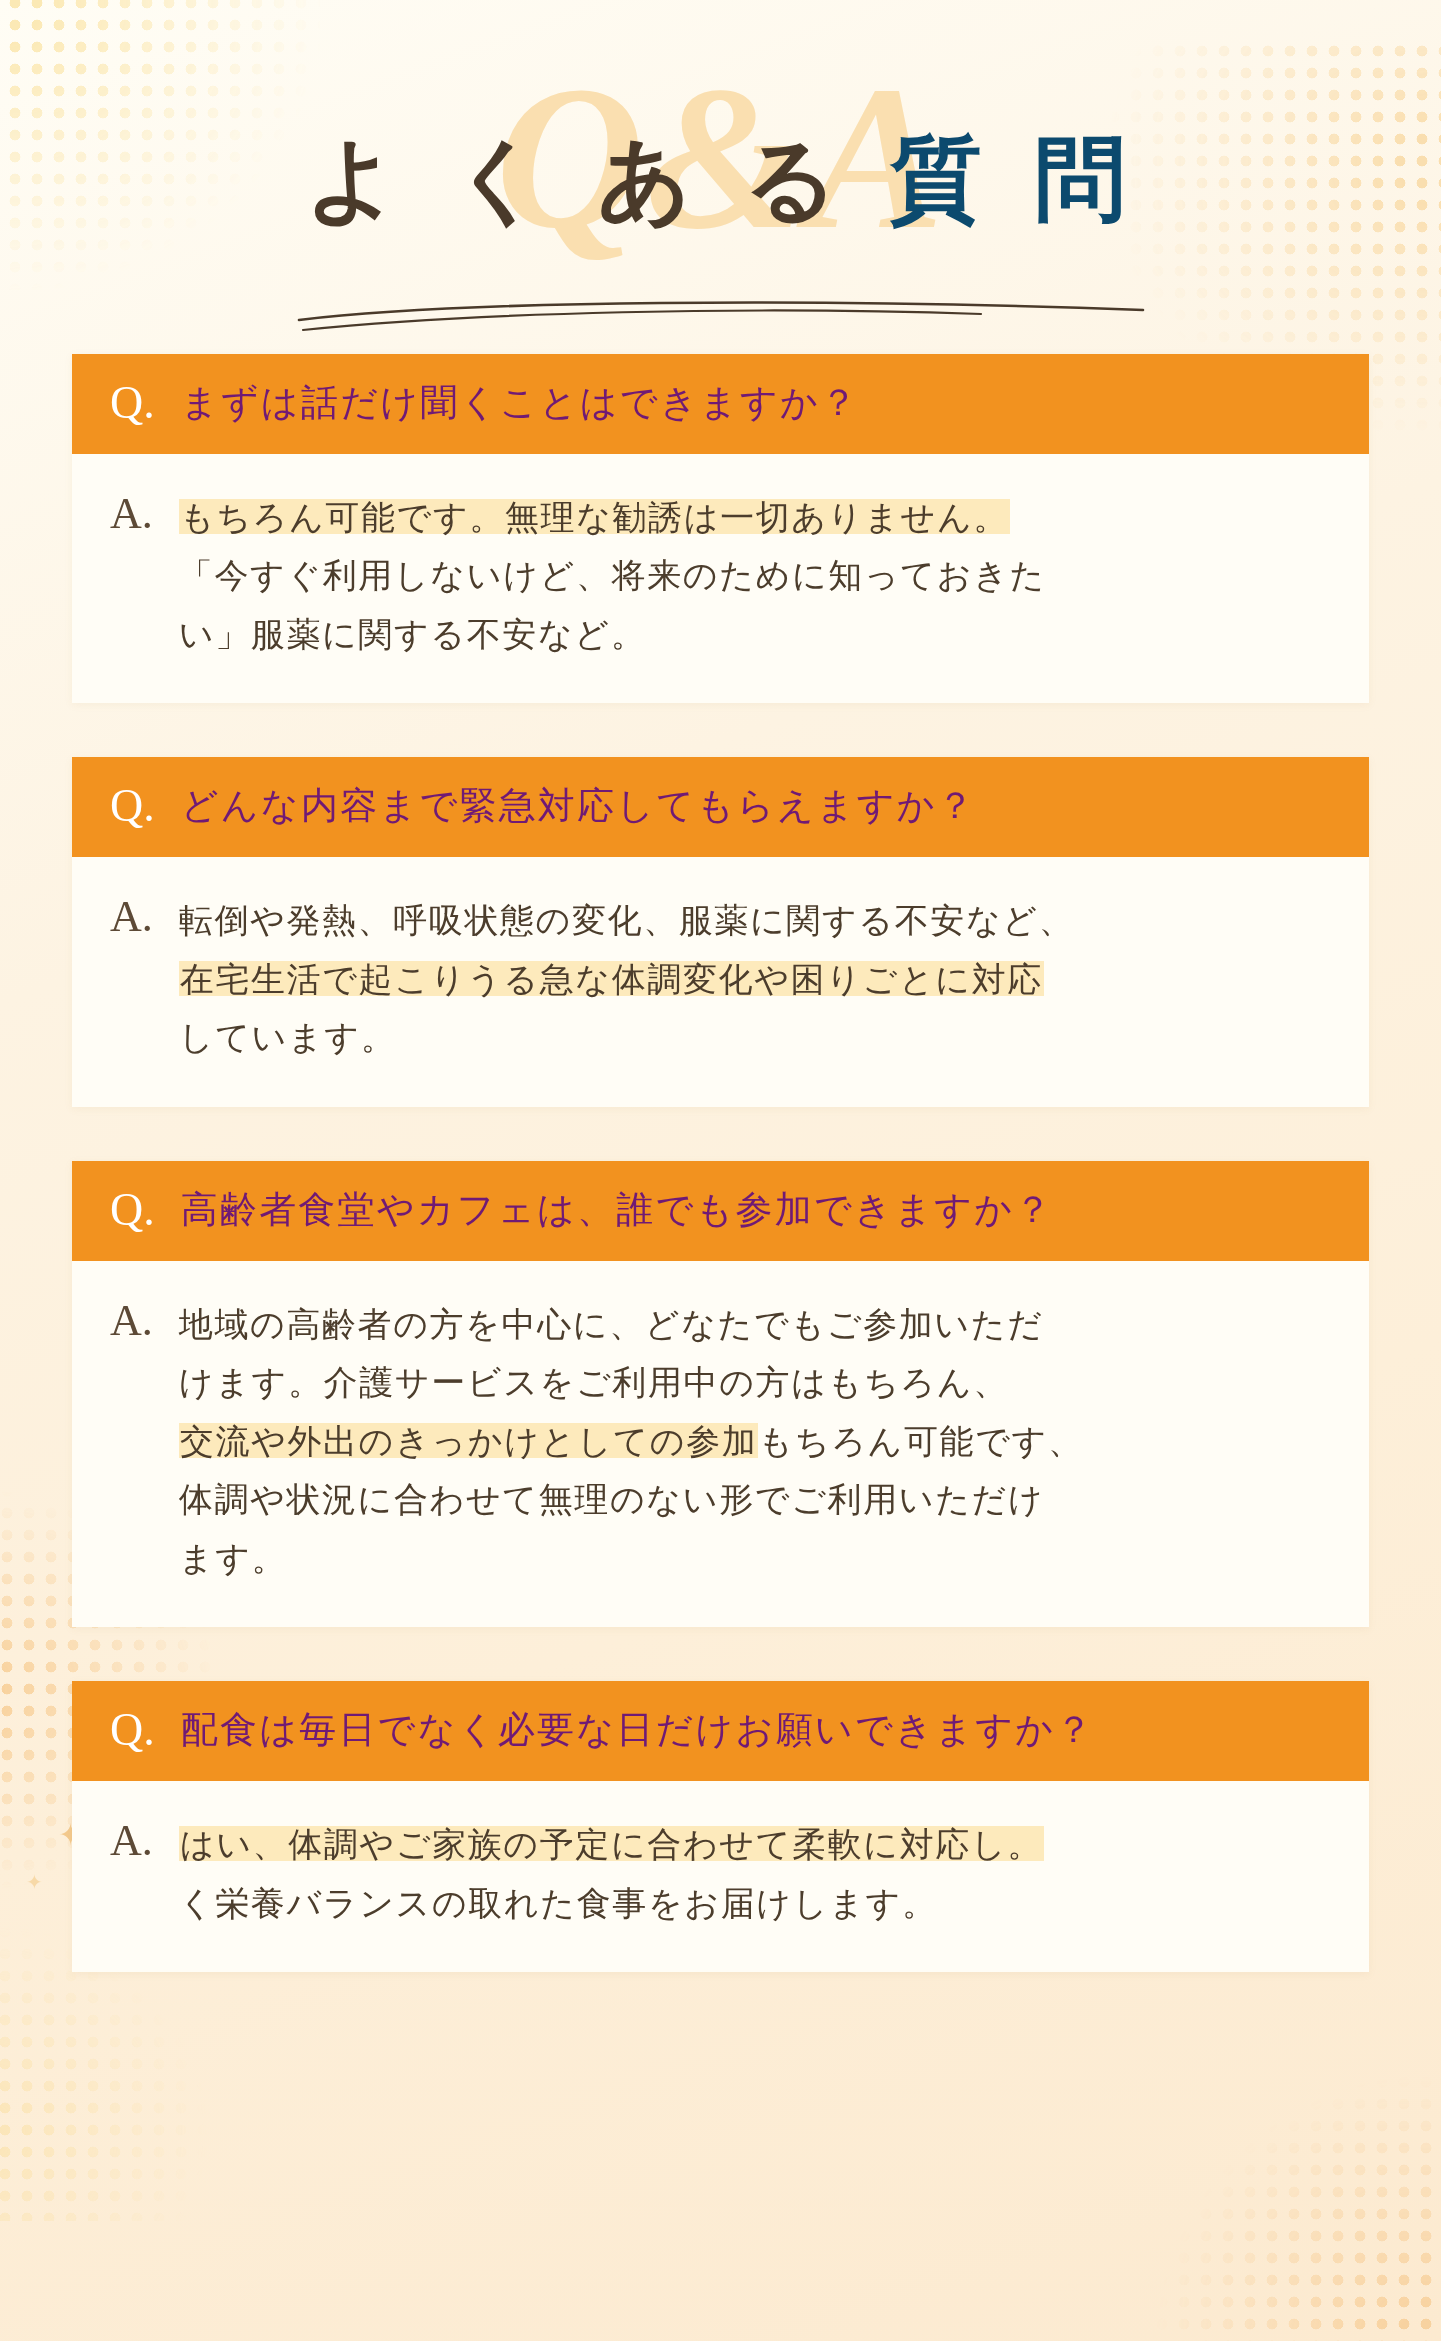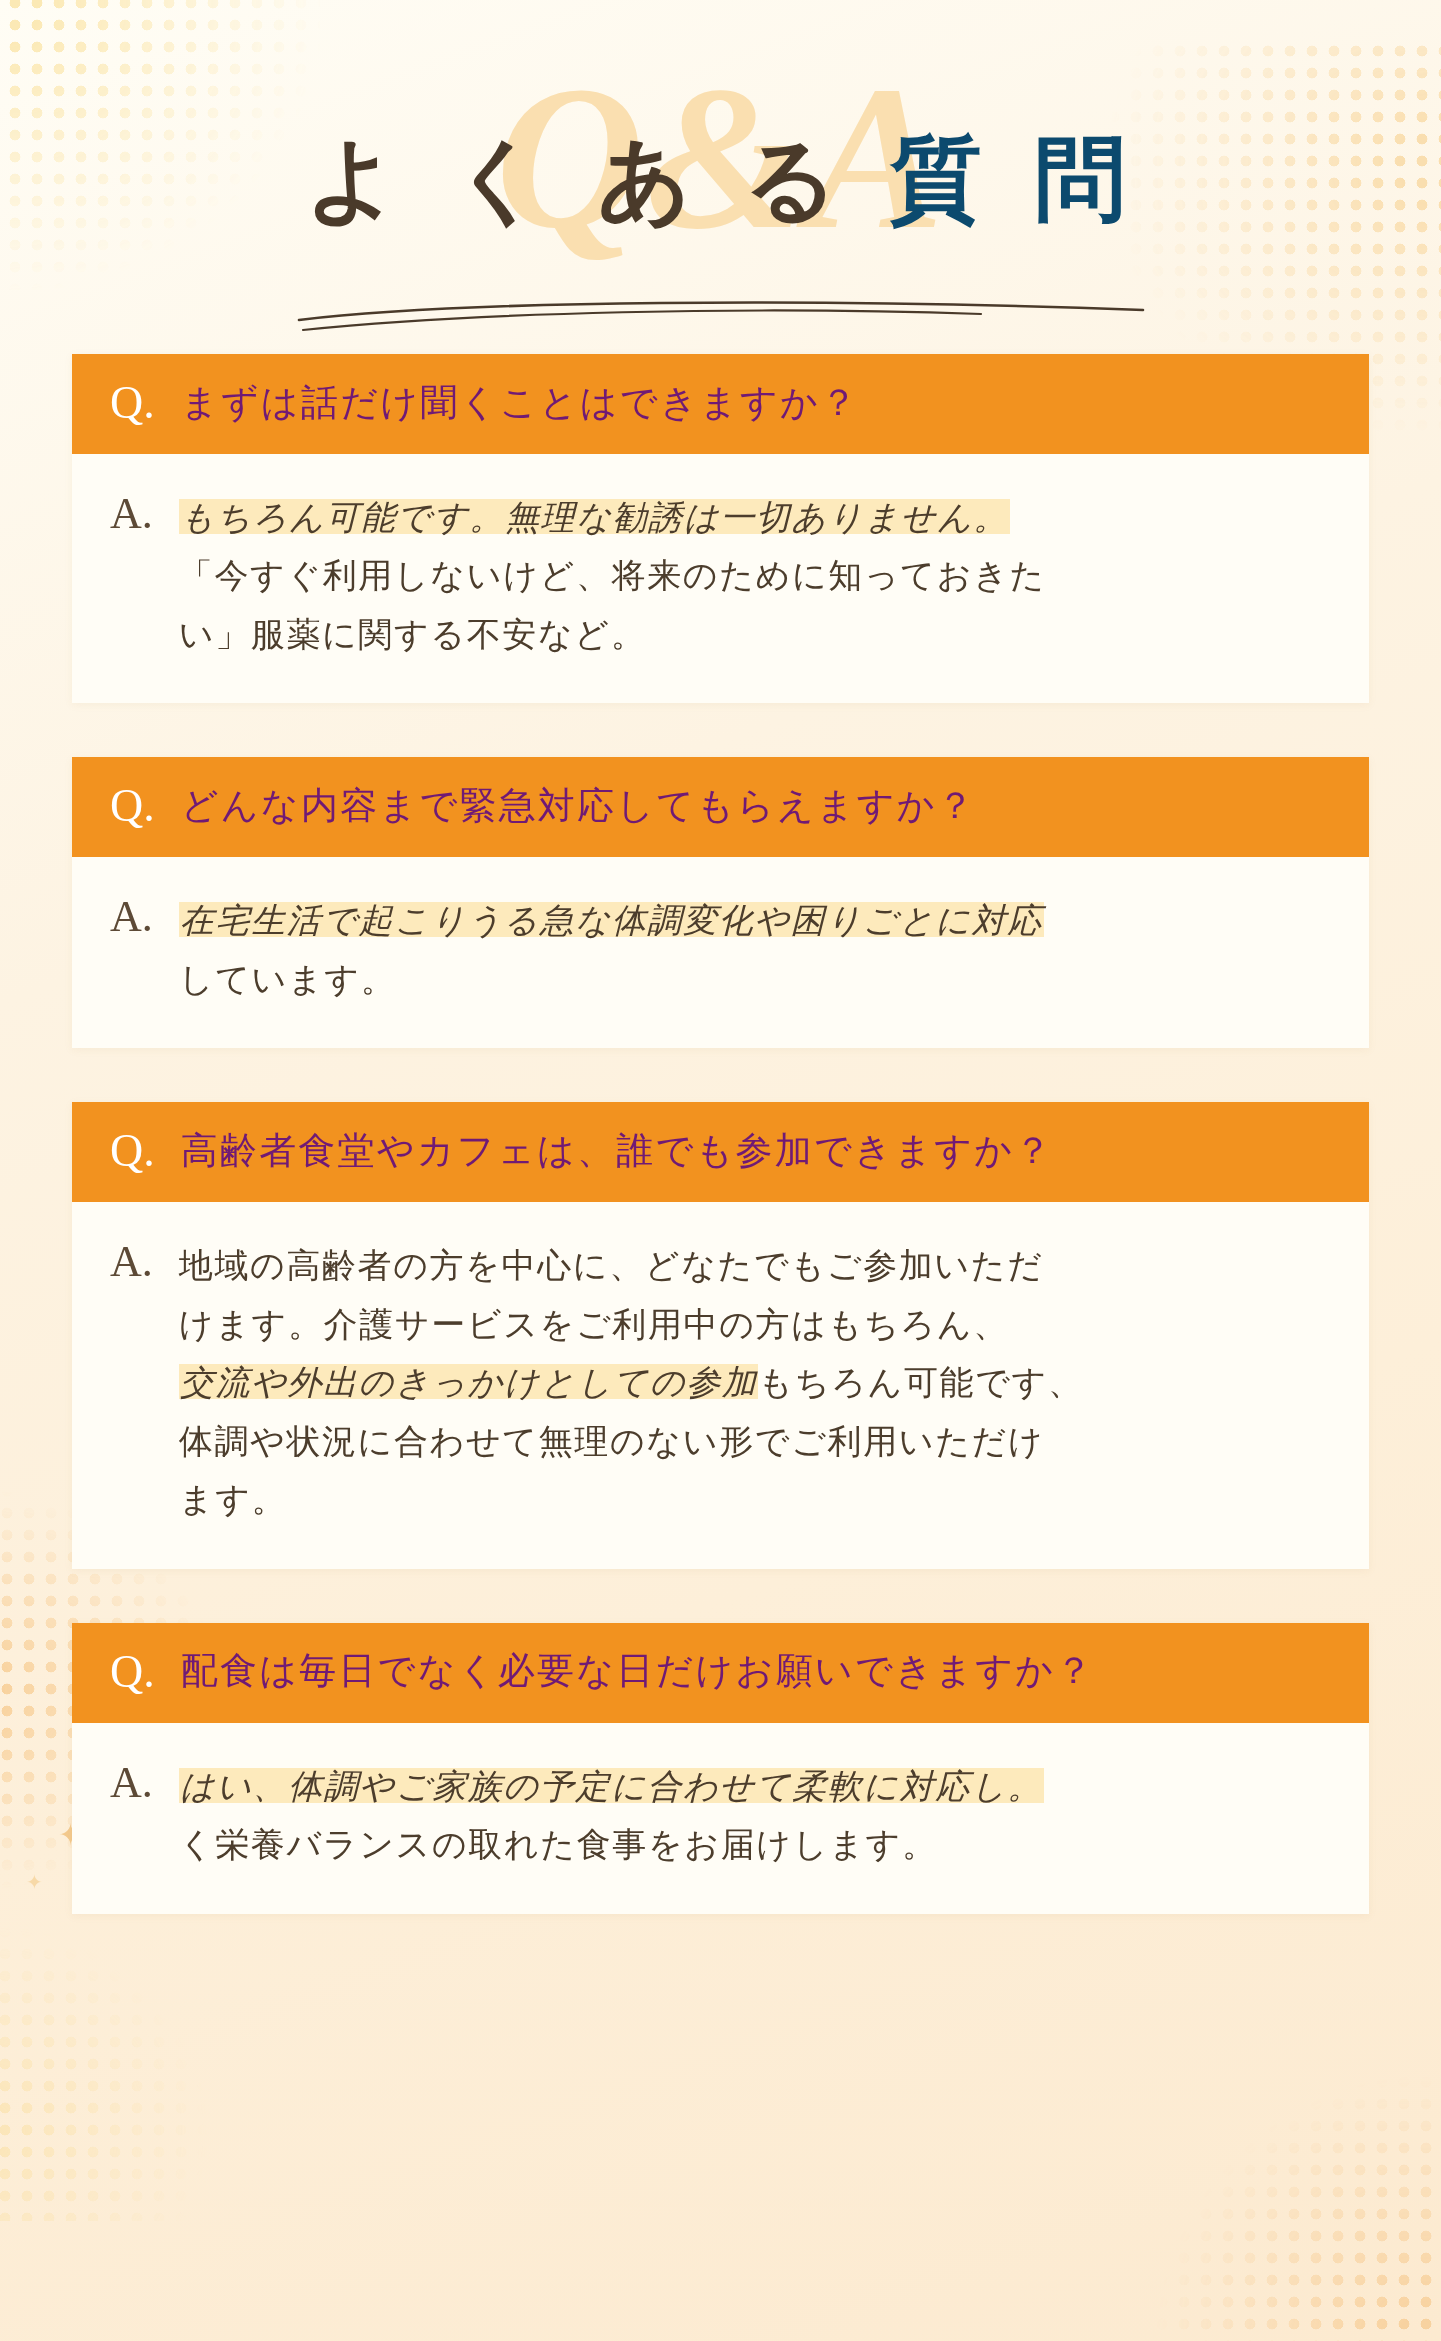--- a/index.html
+++ b/index.html
@@ -205,21 +205,20 @@
     color: #4c3d2c;
     font-size: 34px;
     line-height: 1.72;
     letter-spacing: 1.6px;
     font-family: "DejaVu Sans", "Liberation Sans", sans-serif;
   }
 
   .hl {
     background: linear-gradient(transparent 6%, #fdeabc 6%, #fdeabc 92%, transparent 92%);
     padding: 0 1px;
-    font-style: italic;
   }
 </style>
 </head>
 <body>
 
 <div class="bg"></div>
 <div class="dots dots-tl"></div>
 <div class="dots dots-tr"></div>
 <div class="dots dots-ml"></div>
 <div class="dots dots-bl"></div>
@@ -256,20 +255,21 @@
         </div>
       </div>
       <div class="faq-item">
         <div class="faq-q">
           <span class="marker">Q.</span>
           <span class="qtext">どんな内容まで緊急対応してもらえますか？</span>
         </div>
         <div class="faq-a">
           <span class="marker">A.</span>
           <div class="atext">
+            <div><span>転倒や発熱、呼吸状態の変化、服薬に関する不安など、</span></div>
             <div><span class="hl">在宅生活で起こりうる急な体調変化や困りごとに対応</span></div>
             <div><span>しています。</span></div>
           </div>
         </div>
       </div>
       <div class="faq-item">
         <div class="faq-q">
           <span class="marker">Q.</span>
           <span class="qtext">高齢者食堂やカフェは、誰でも参加できますか？</span>
         </div>

